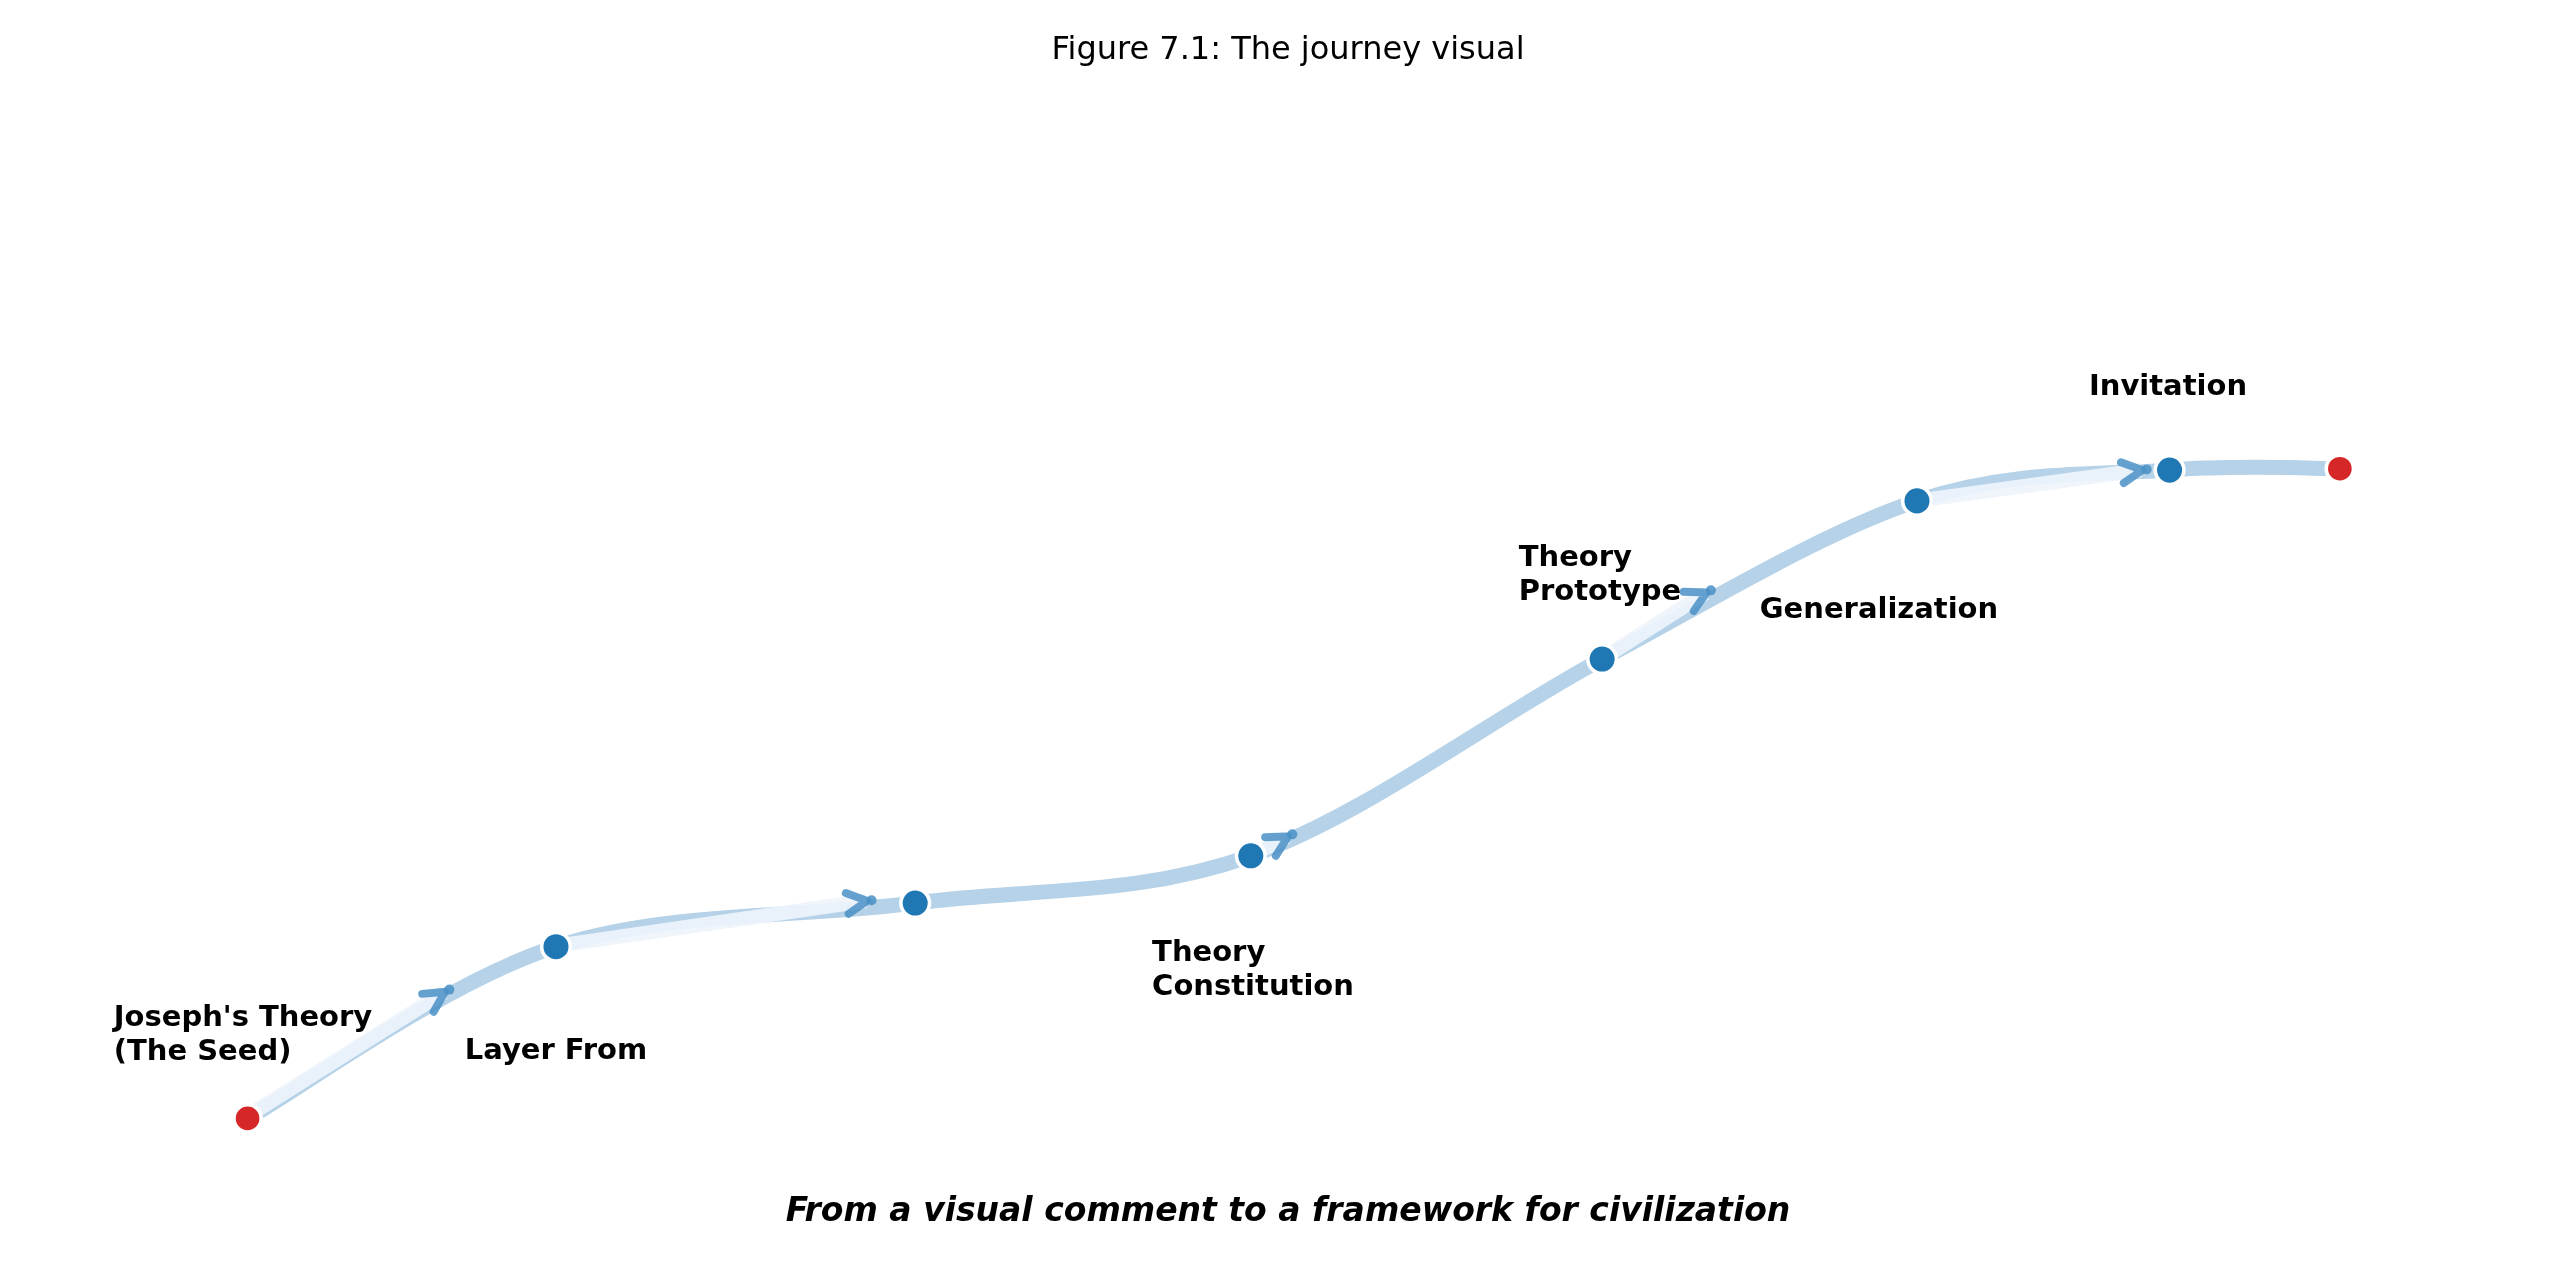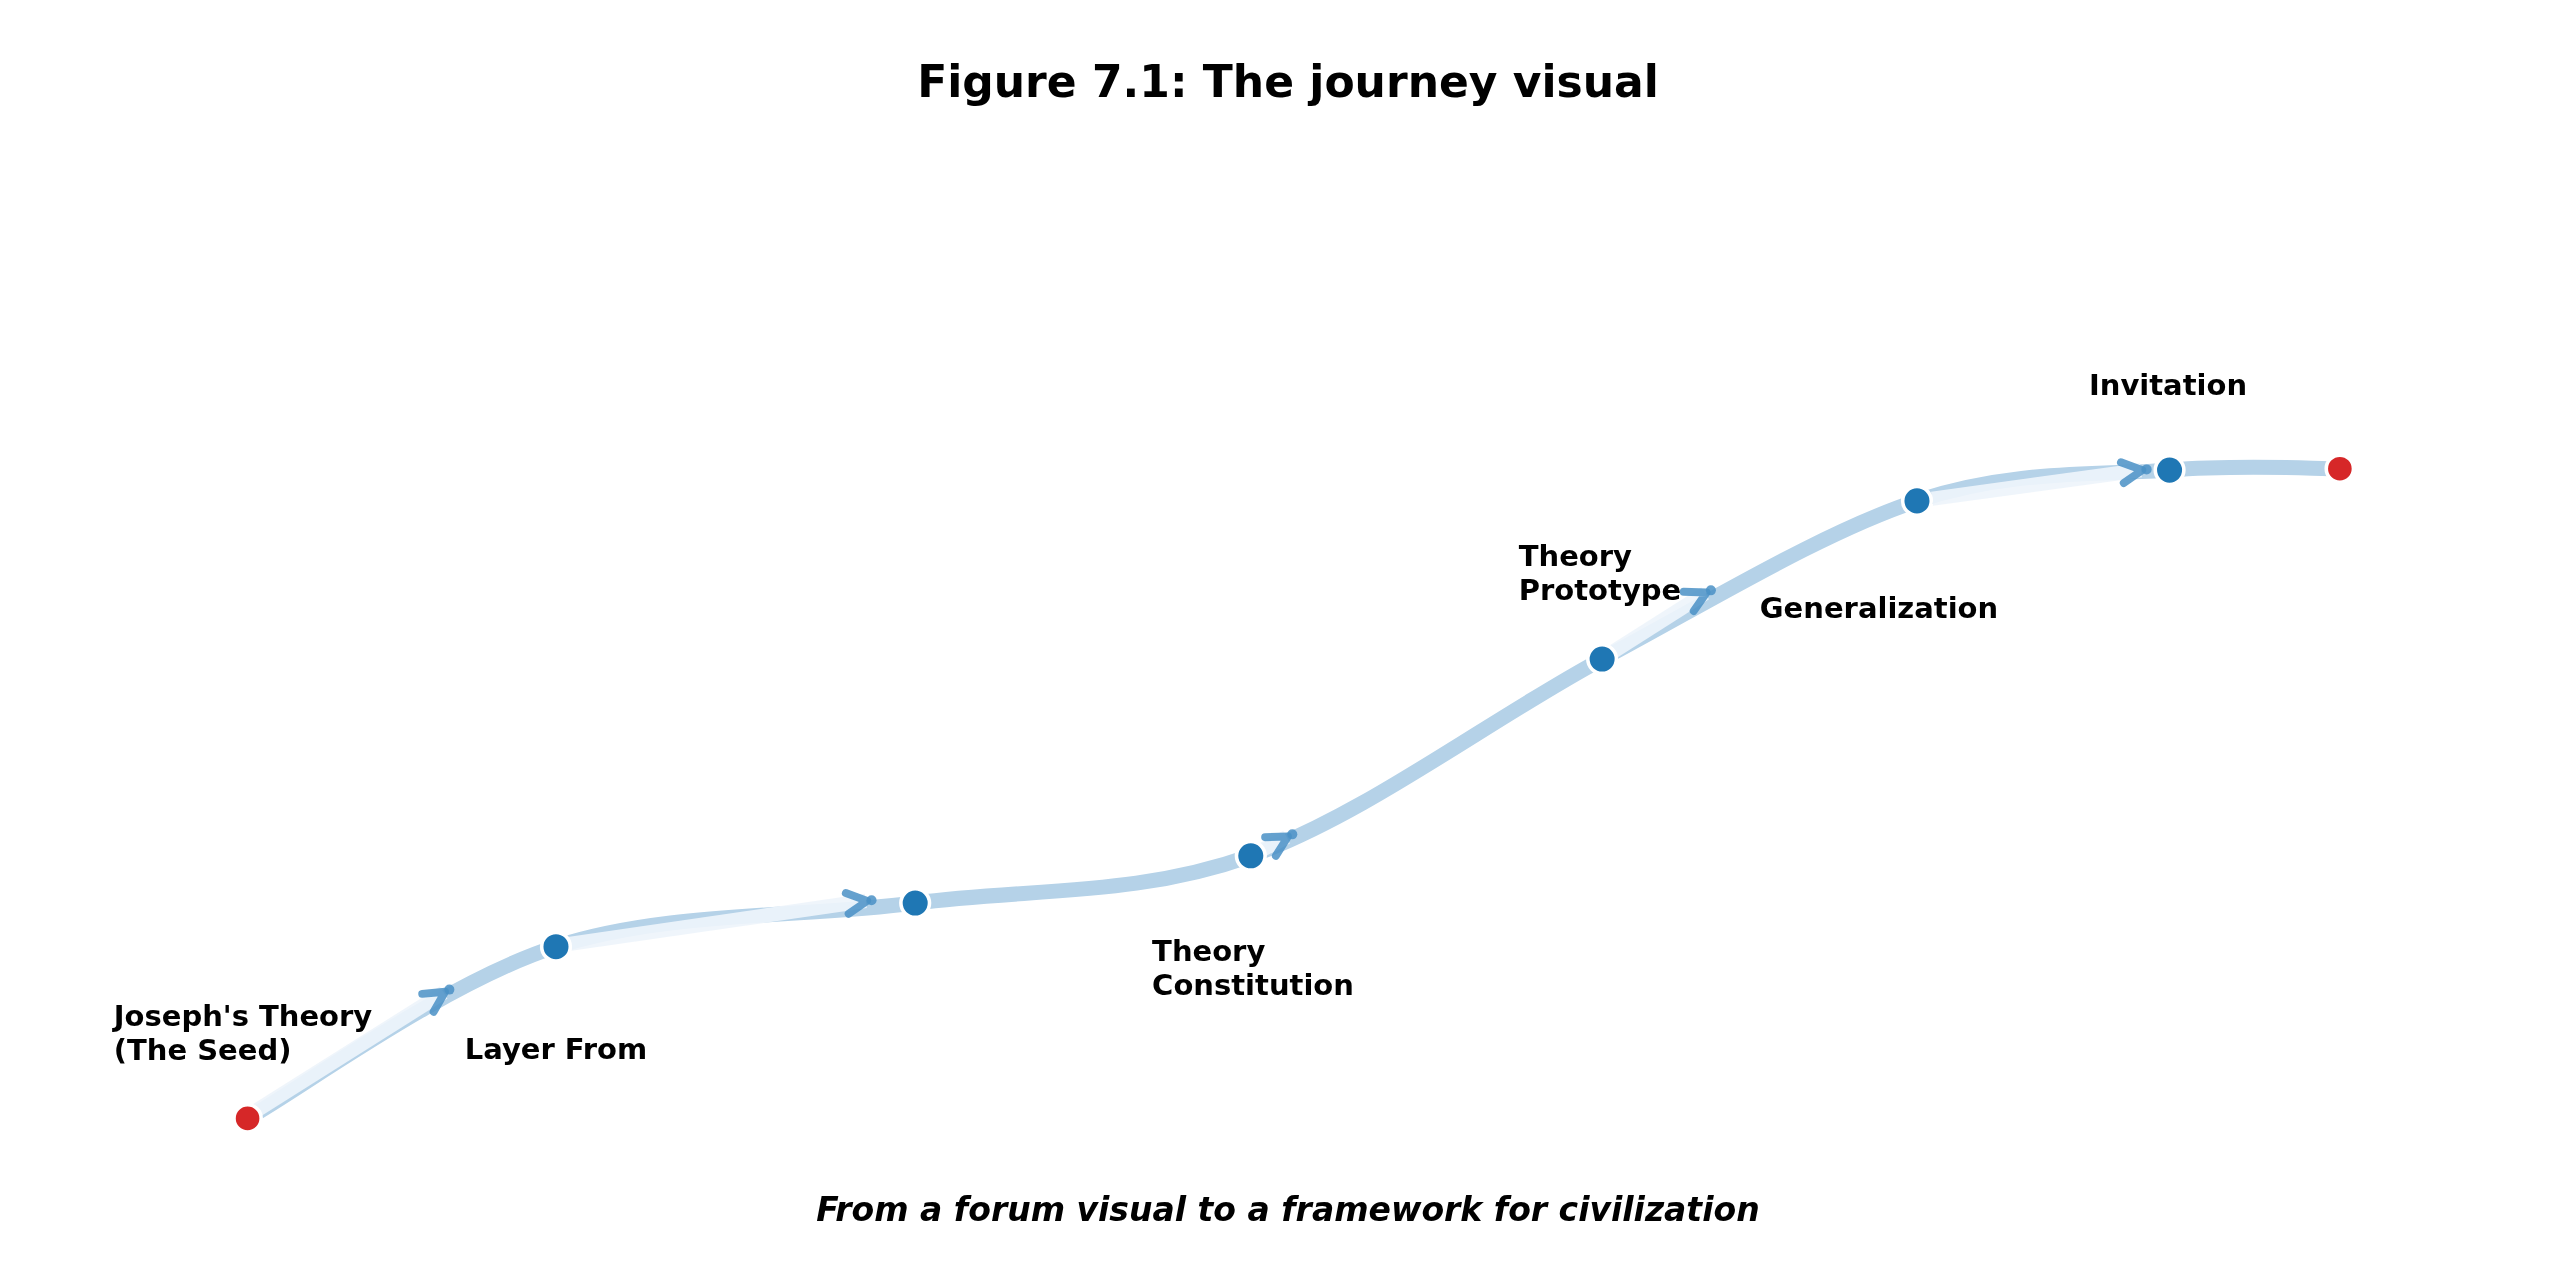--- a/index.html
+++ b/index.html
@@ -1,21 +1,21 @@
 <!DOCTYPE html>
 <html style="font-size:11.4px"><head>
 <meta charset="utf-8">
 <style>
   html,body{margin:0;padding:0;background:#ffffff;}
   body{width:2576px;height:1288px;position:relative;font-family:"DejaVu Sans",sans-serif;}
   .stage{position:absolute;inset:0;width:2576px;height:1288px;}
   svg.journey{position:absolute;left:0;top:0;width:2576px;height:1288px;}
   .figure-title{
     position:absolute;left:1288px;top:21.5px;transform:translateX(-50%);
-    font-size:44px;font-weight:bold;color:#000;white-space:nowrap;line-height:53px;margin-top:33px;
+    font-size:32px;font-weight:normal;color:#000;white-space:nowrap;line-height:53px;
   }
   .figure-caption{
     position:absolute;left:1288px;top:1189px;transform:translateX(-50%);
     font-size:33px;font-weight:bold;font-style:italic;color:#000;white-space:nowrap;line-height:42px;
   }
   .ms-label{
     position:absolute;transform:translateX(-50%);
     font-size:29px;font-weight:bold;color:#000;
     white-space:pre-line;line-height:34px;
   }
@@ -76,16 +76,16 @@
   <div class="ms-label" style="left:243px;top:999px">Joseph's Theory
 (The Seed)</div>
   <div class="ms-label" style="left:556px;top:1032px">Layer From</div>
   <div class="ms-label" style="left:1253px;top:934px">Theory
 Constitution</div>
   <div class="ms-label" style="left:1600px;top:539px">Theory
 Prototype</div>
   <div class="ms-label" style="left:1879px;top:591px">Generalization</div>
   <div class="ms-label" style="left:2168px;top:368px">Invitation</div>
 
-  <div class="figure-caption">From a forum visual to a framework for civilization</div>
+  <div class="figure-caption">From a visual comment to a framework for civilization</div>
 
 </div>
 
 
 </body></html>

